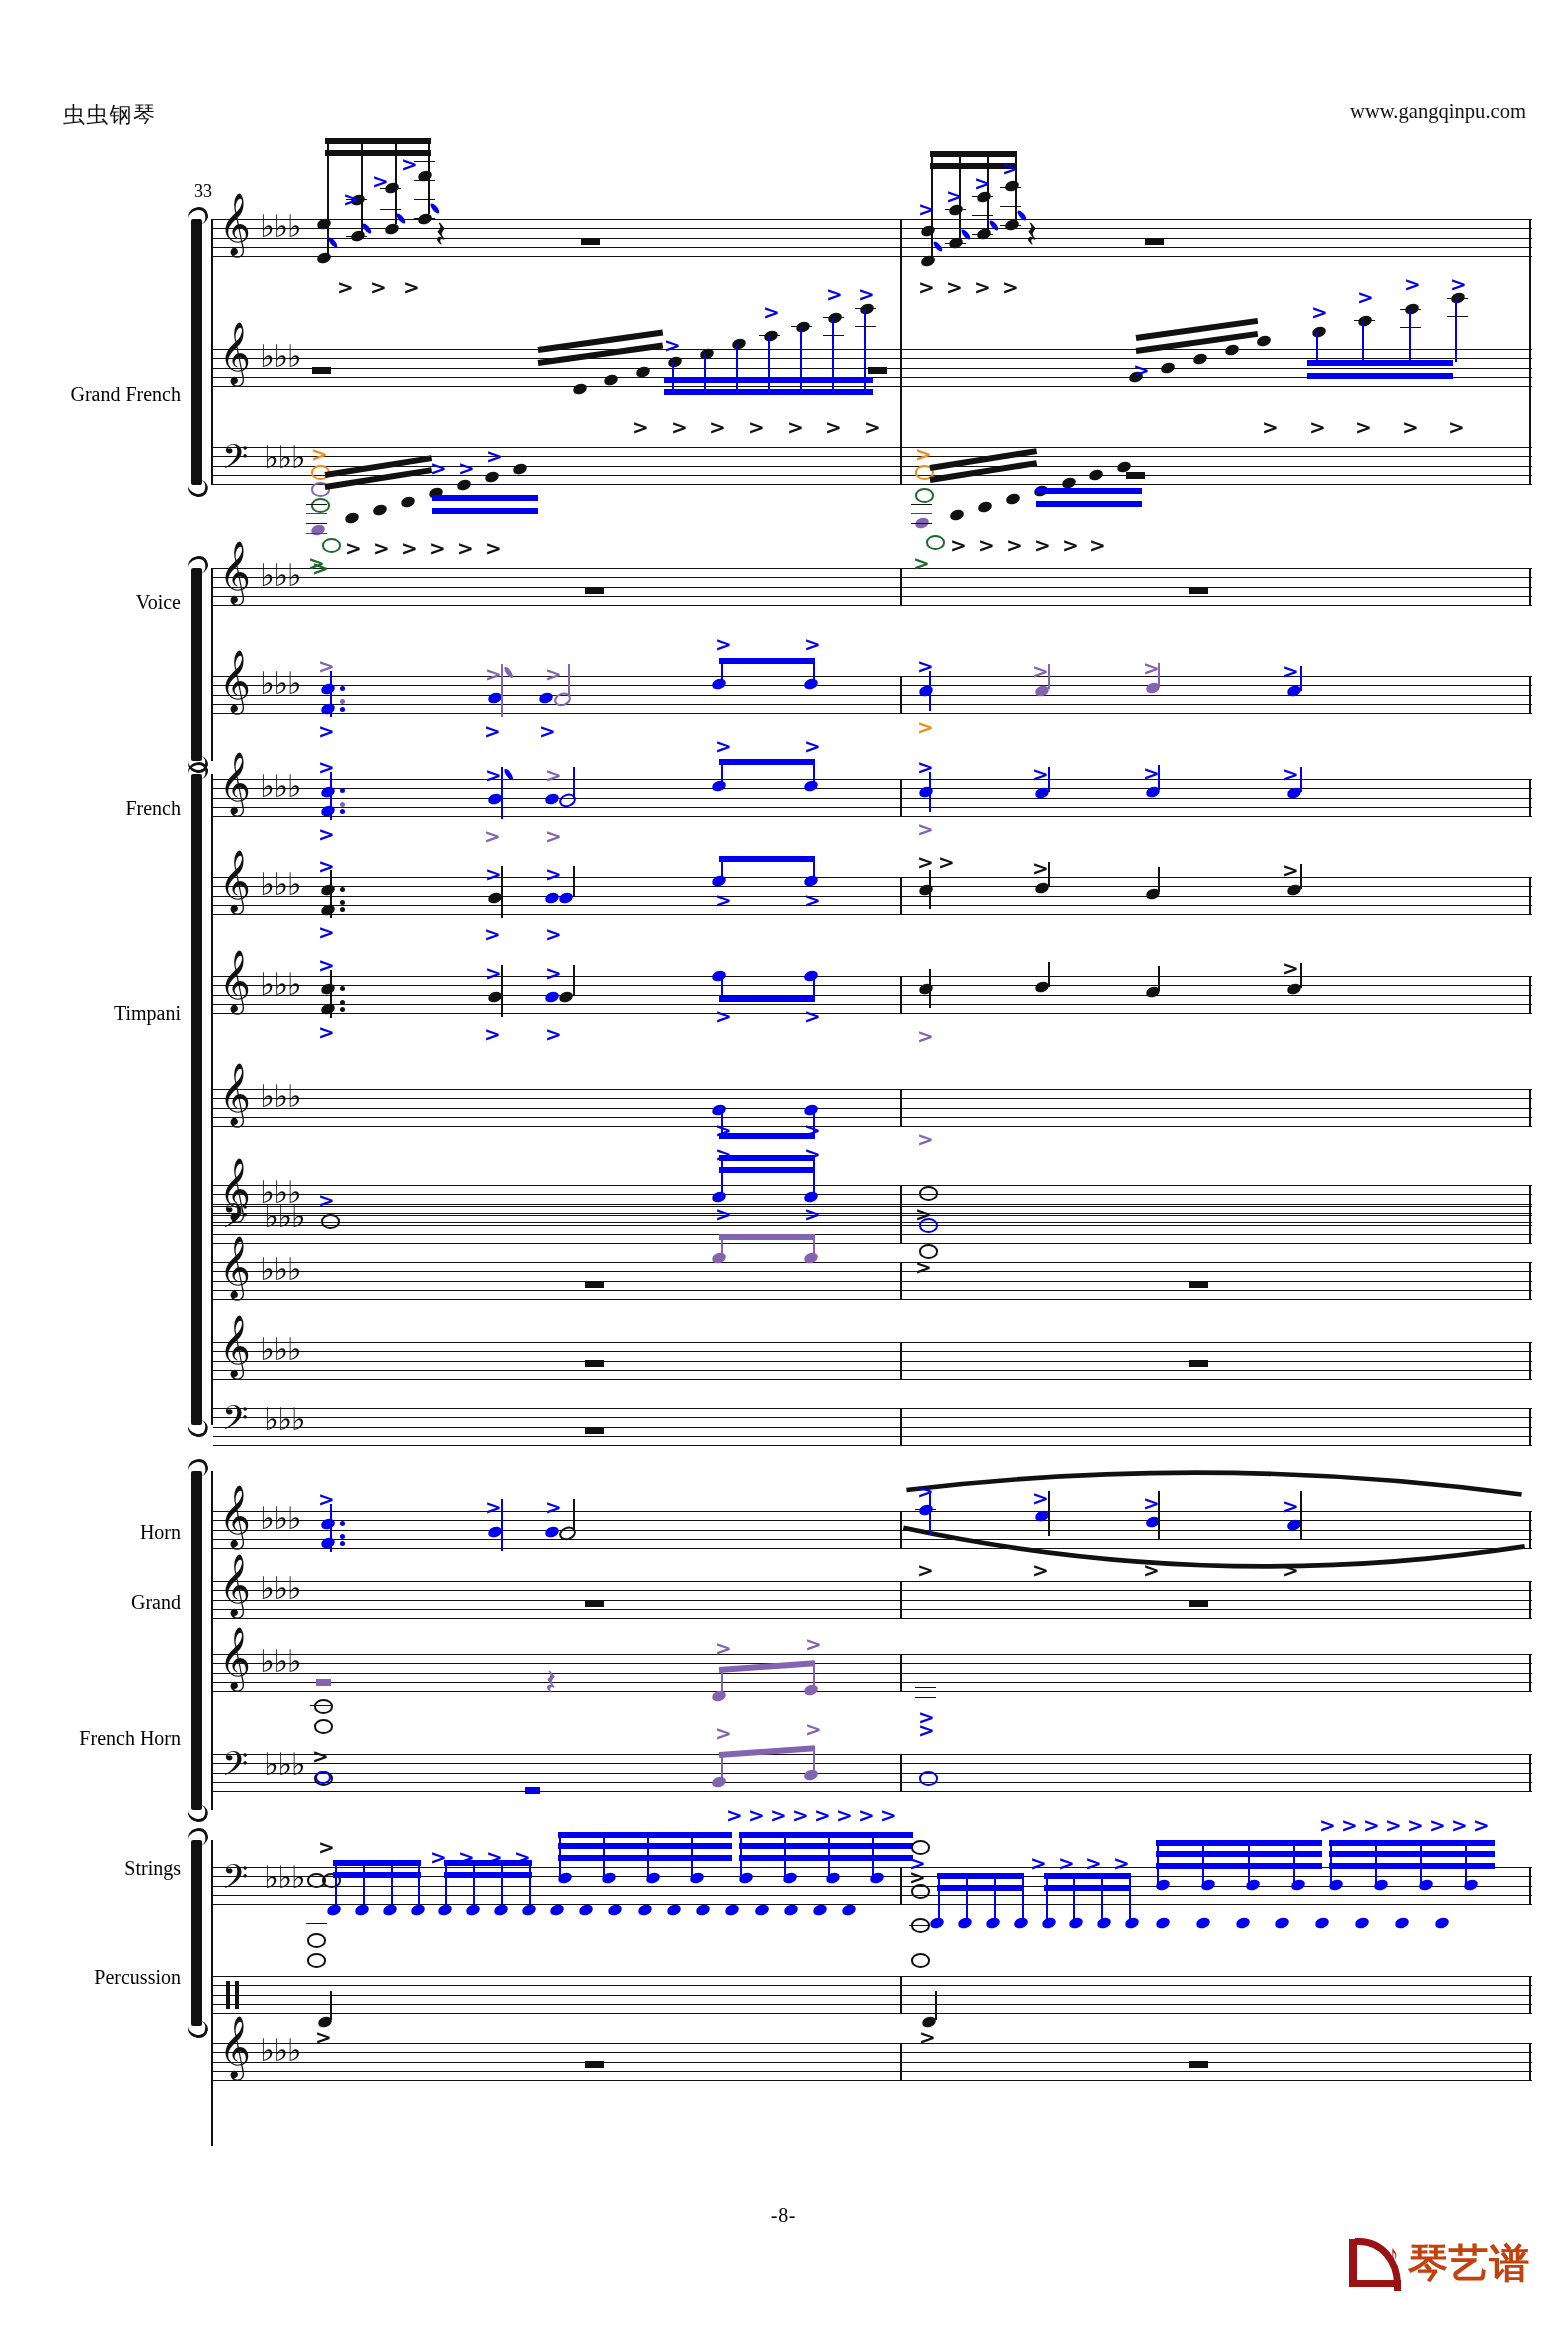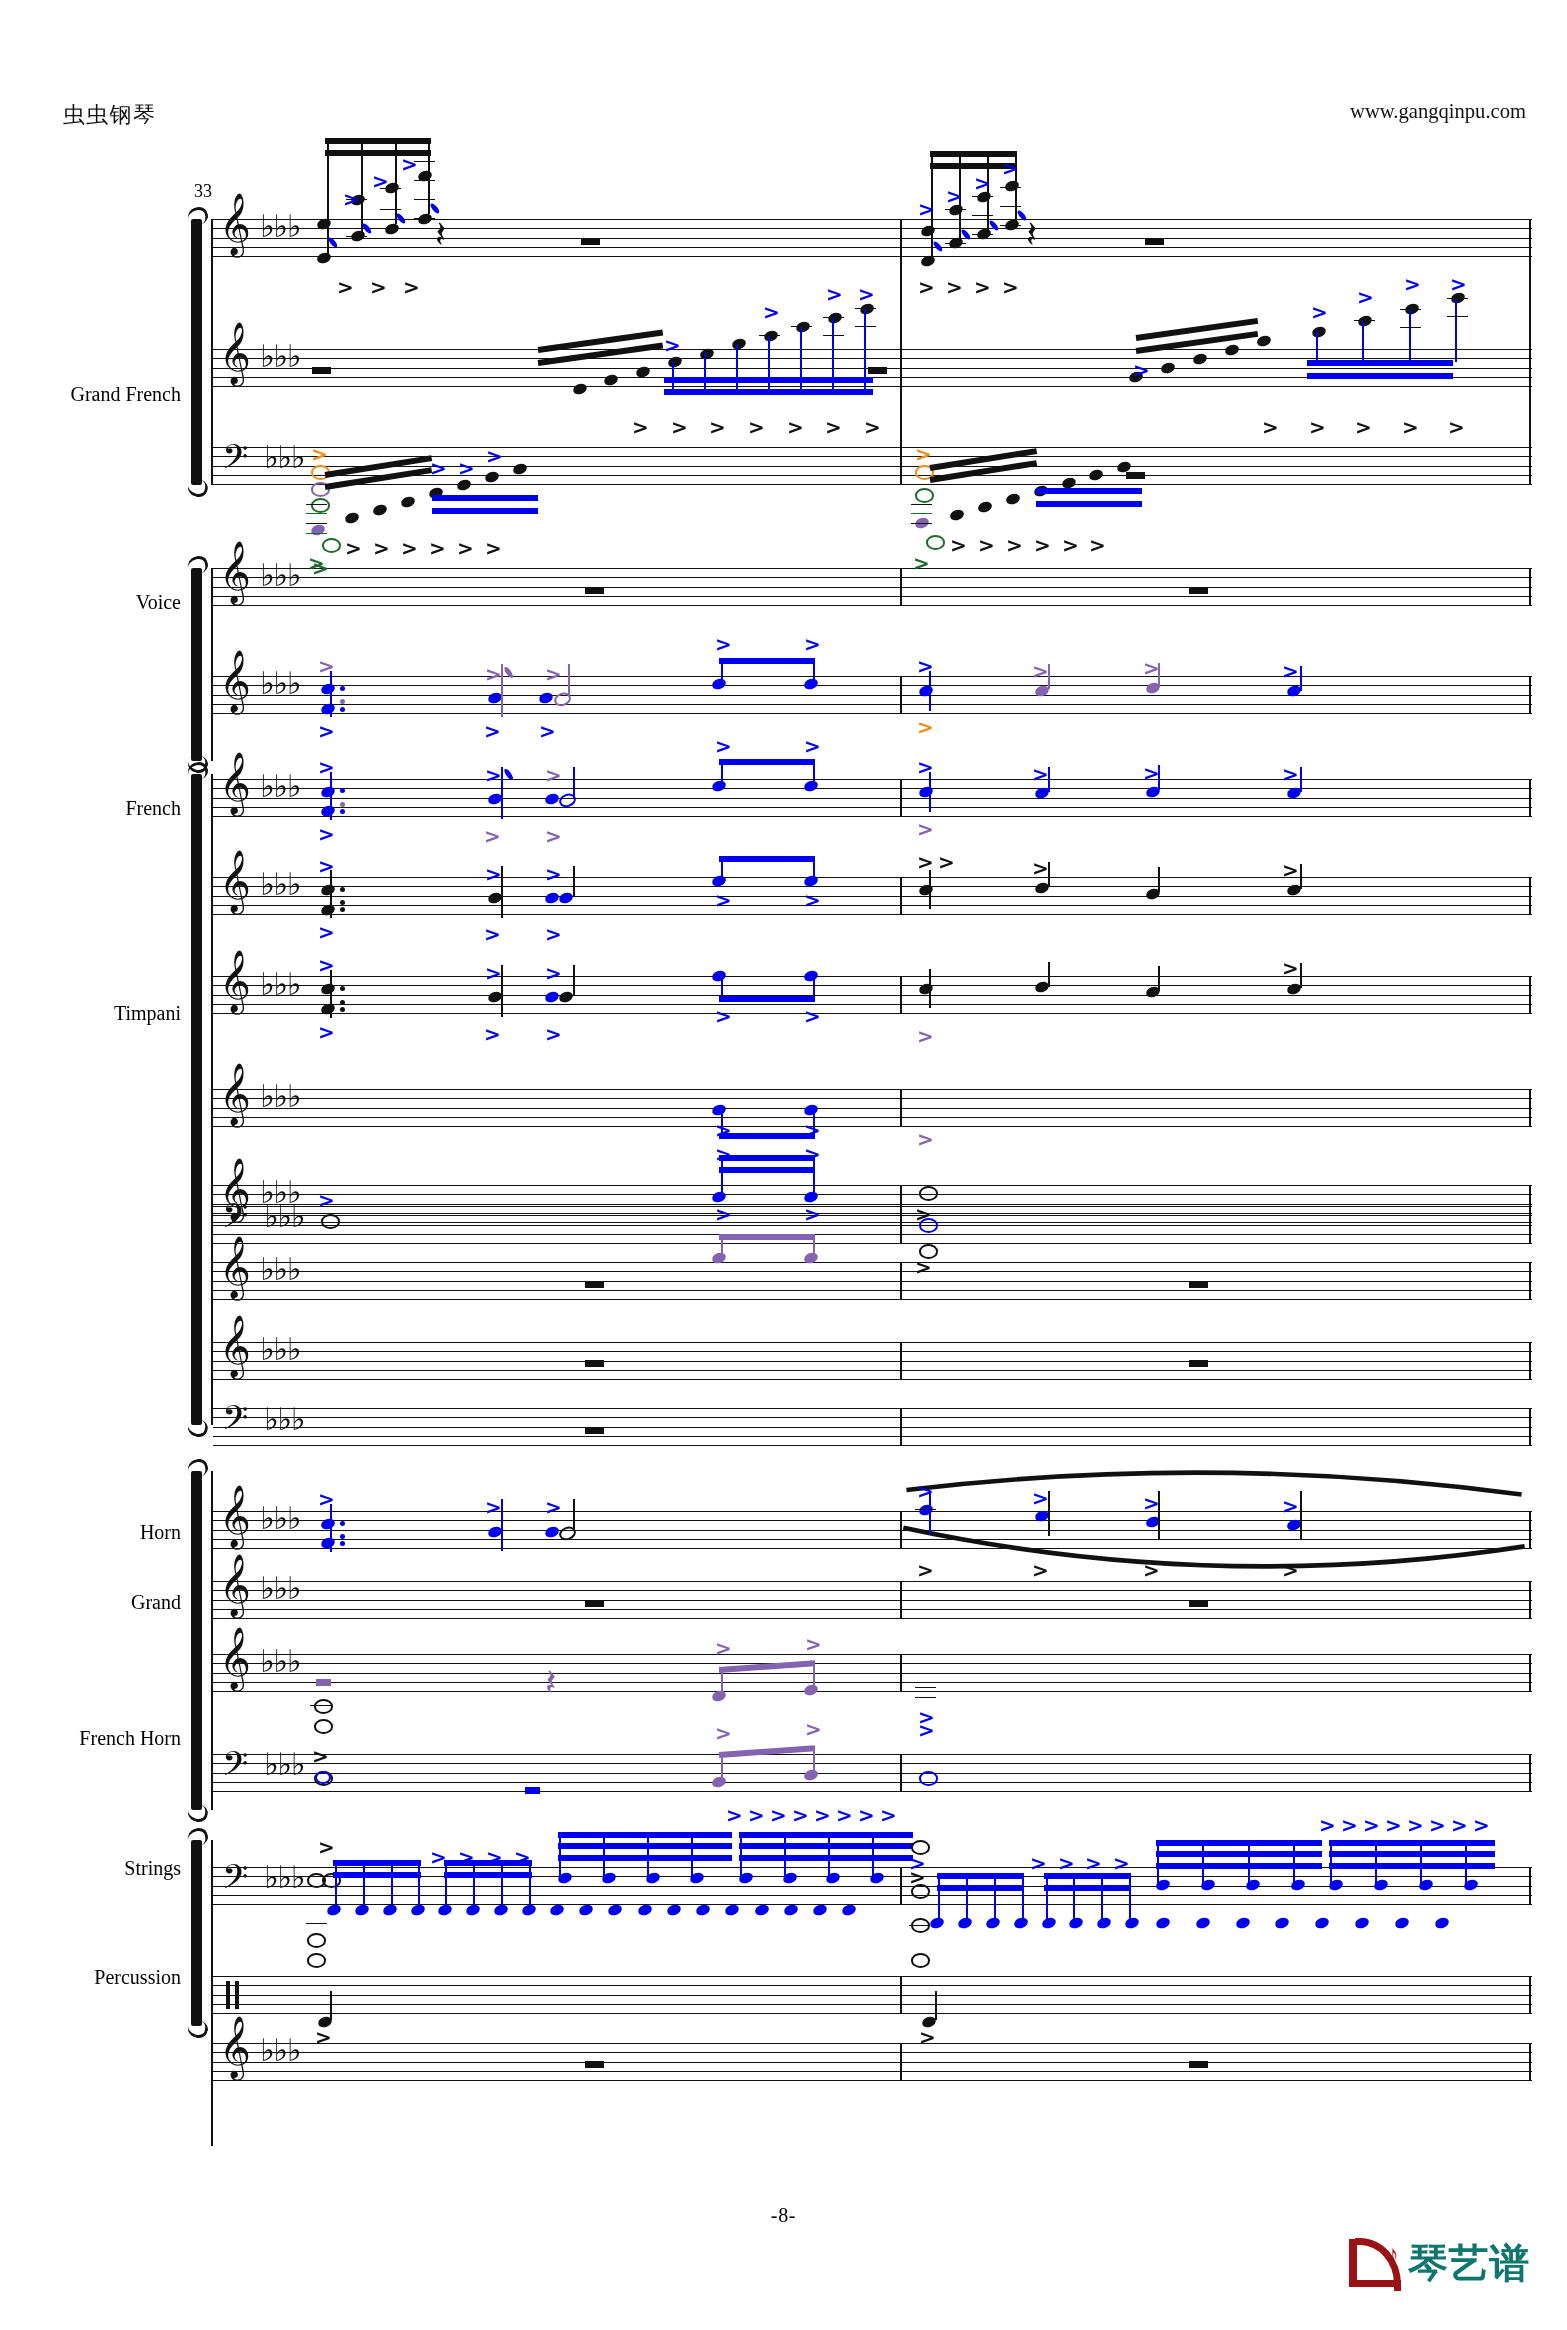--- a/index.html
+++ b/index.html
@@ -40,21 +40,21 @@
   .logo-mark .curve{
     position:absolute;left:5.3px;top:-1.3px;width:39px;height:46px;
     border-right:7.3px solid #9b1214;border-top:7.3px solid #9b1214;
     border-top-right-radius:41px 46px;
   }
   .logo-mark .note{
     position:absolute;right:2.7px;top:2.7px;font-size:24px;color:#9b1214;line-height:1;
   }
   .logo-text{
     font-family:"DejaVu Sans", sans-serif;
-    font-size:40px;font-weight:bold;color:#0f766e;letter-spacing:0.7px;
+    font-size:40px;font-weight:bold;color:#c2410c;letter-spacing:0.7px;
     line-height:1;
   }
 
   
   .measnum{
     position:absolute;font-size:18px;font-family:"Liberation Serif", serif;
   }
 
   
   .iname{

